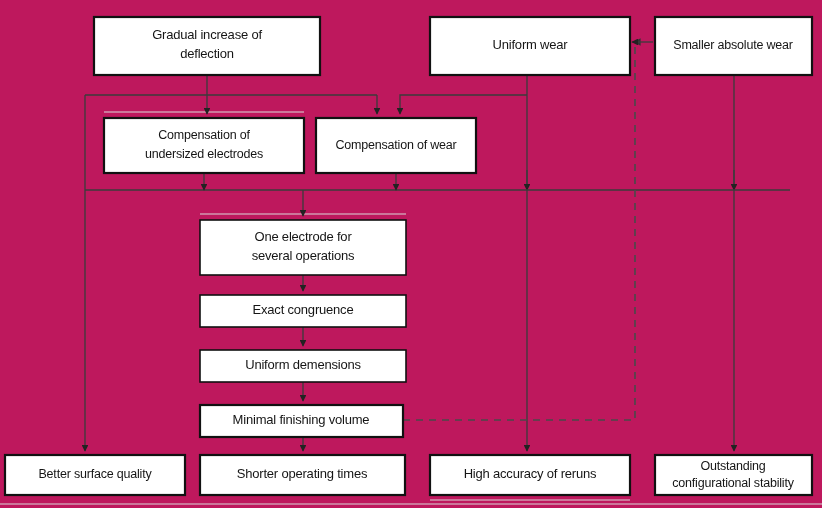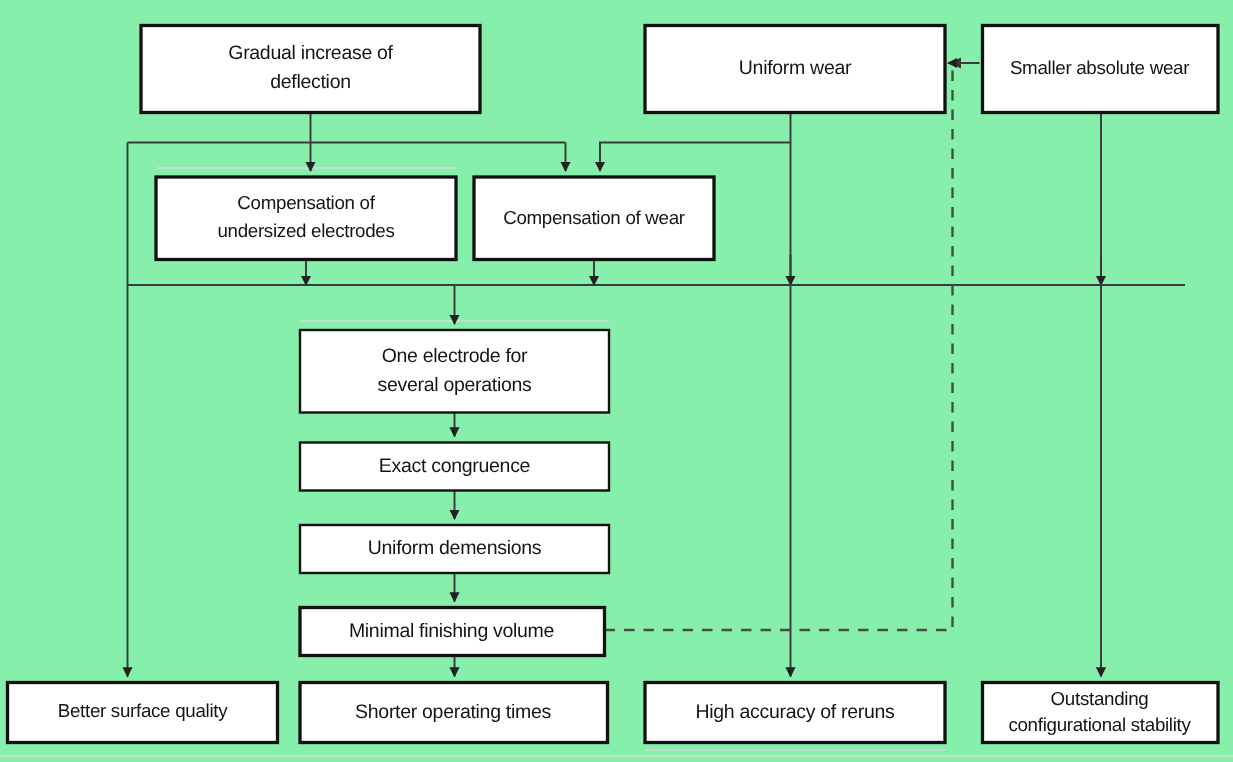--- a/index.html
+++ b/index.html
@@ -4,21 +4,21 @@
 <style>
   html, body {
     margin: 0;
     padding: 0;
     background: #ffffff;
   }
   #page {
     position: relative;
     width: 822px;
     height: 508px;
-    background: #86efac;
+    background: #be185d;
     overflow: hidden;
     font-family: "Liberation Sans", sans-serif;
   }
   svg.flow {
     position: absolute;
     top: 0;
     left: 0;
     width: 822px;
     height: 508px;
   }

